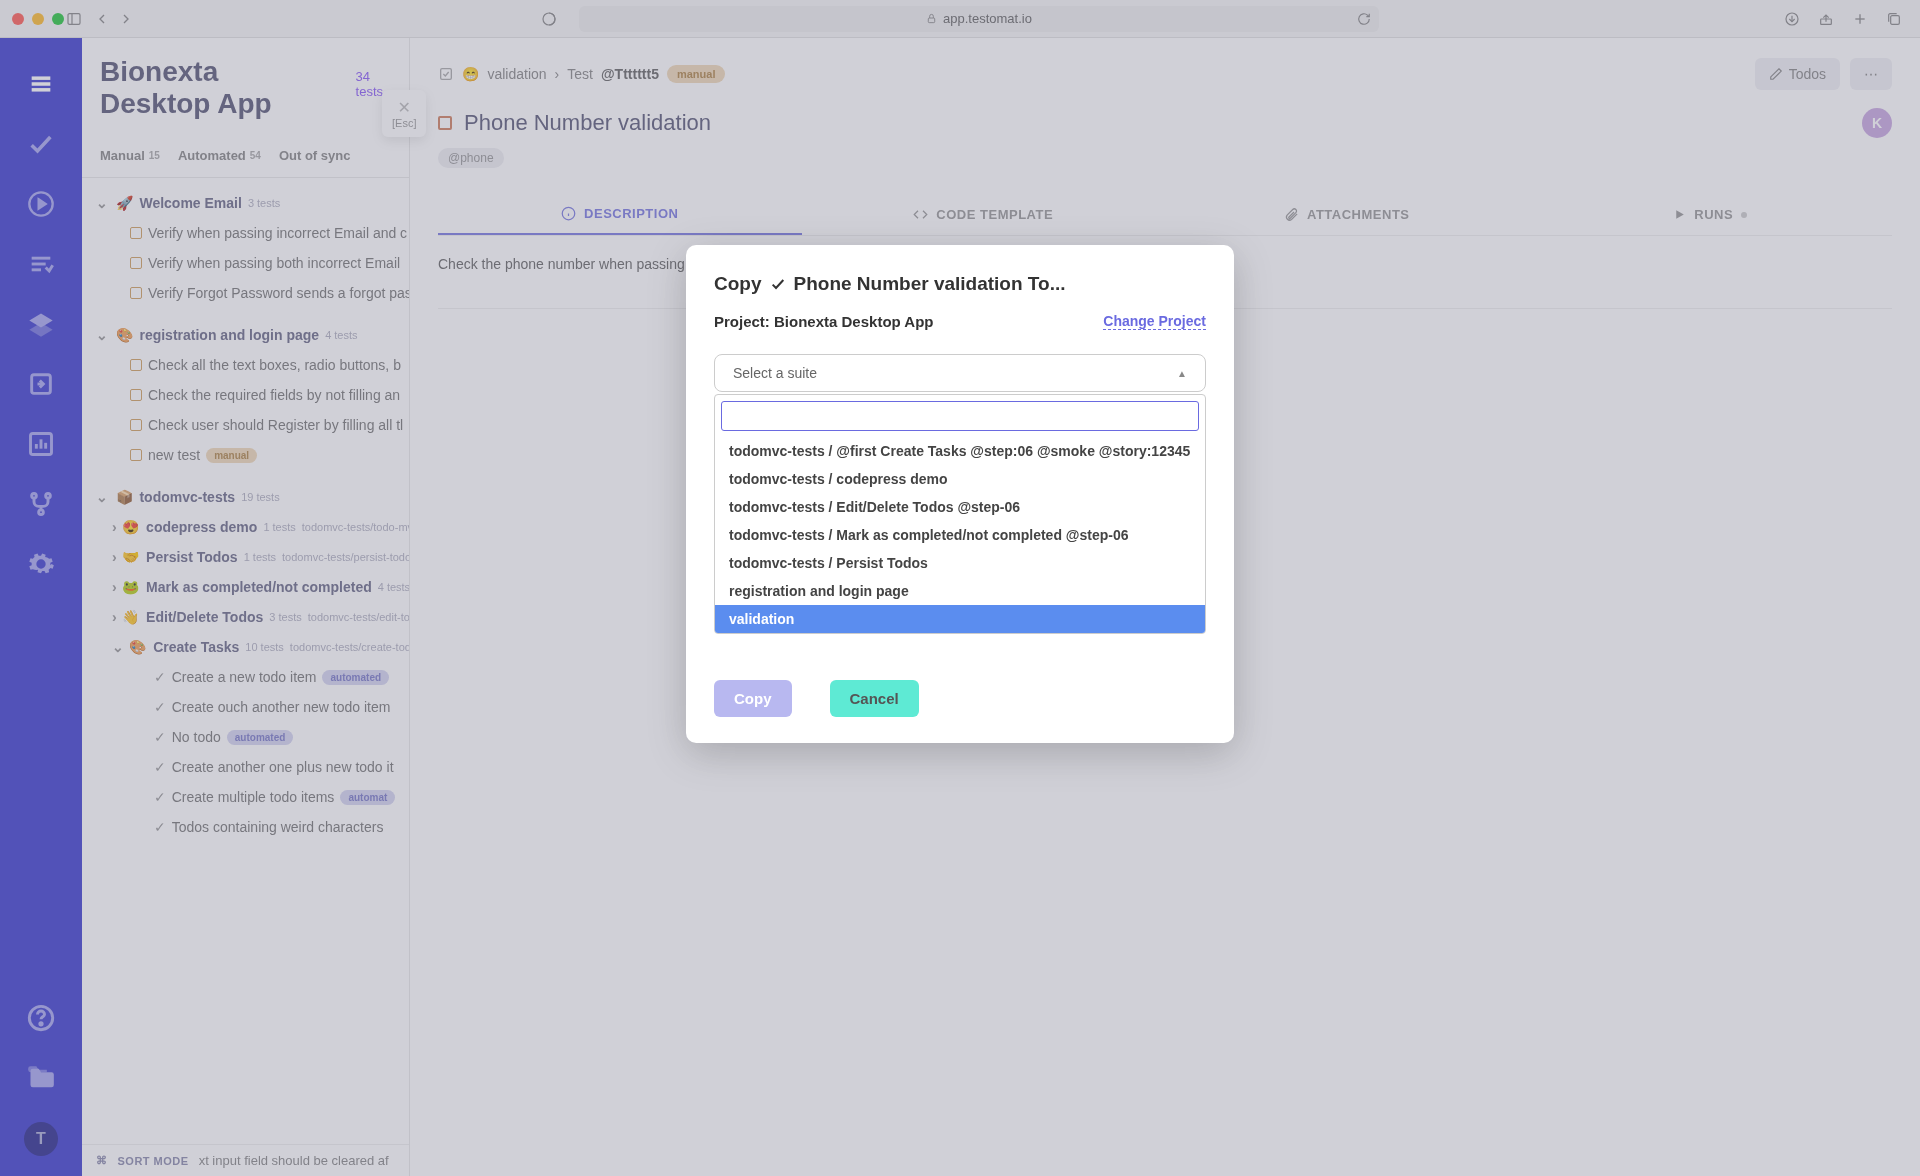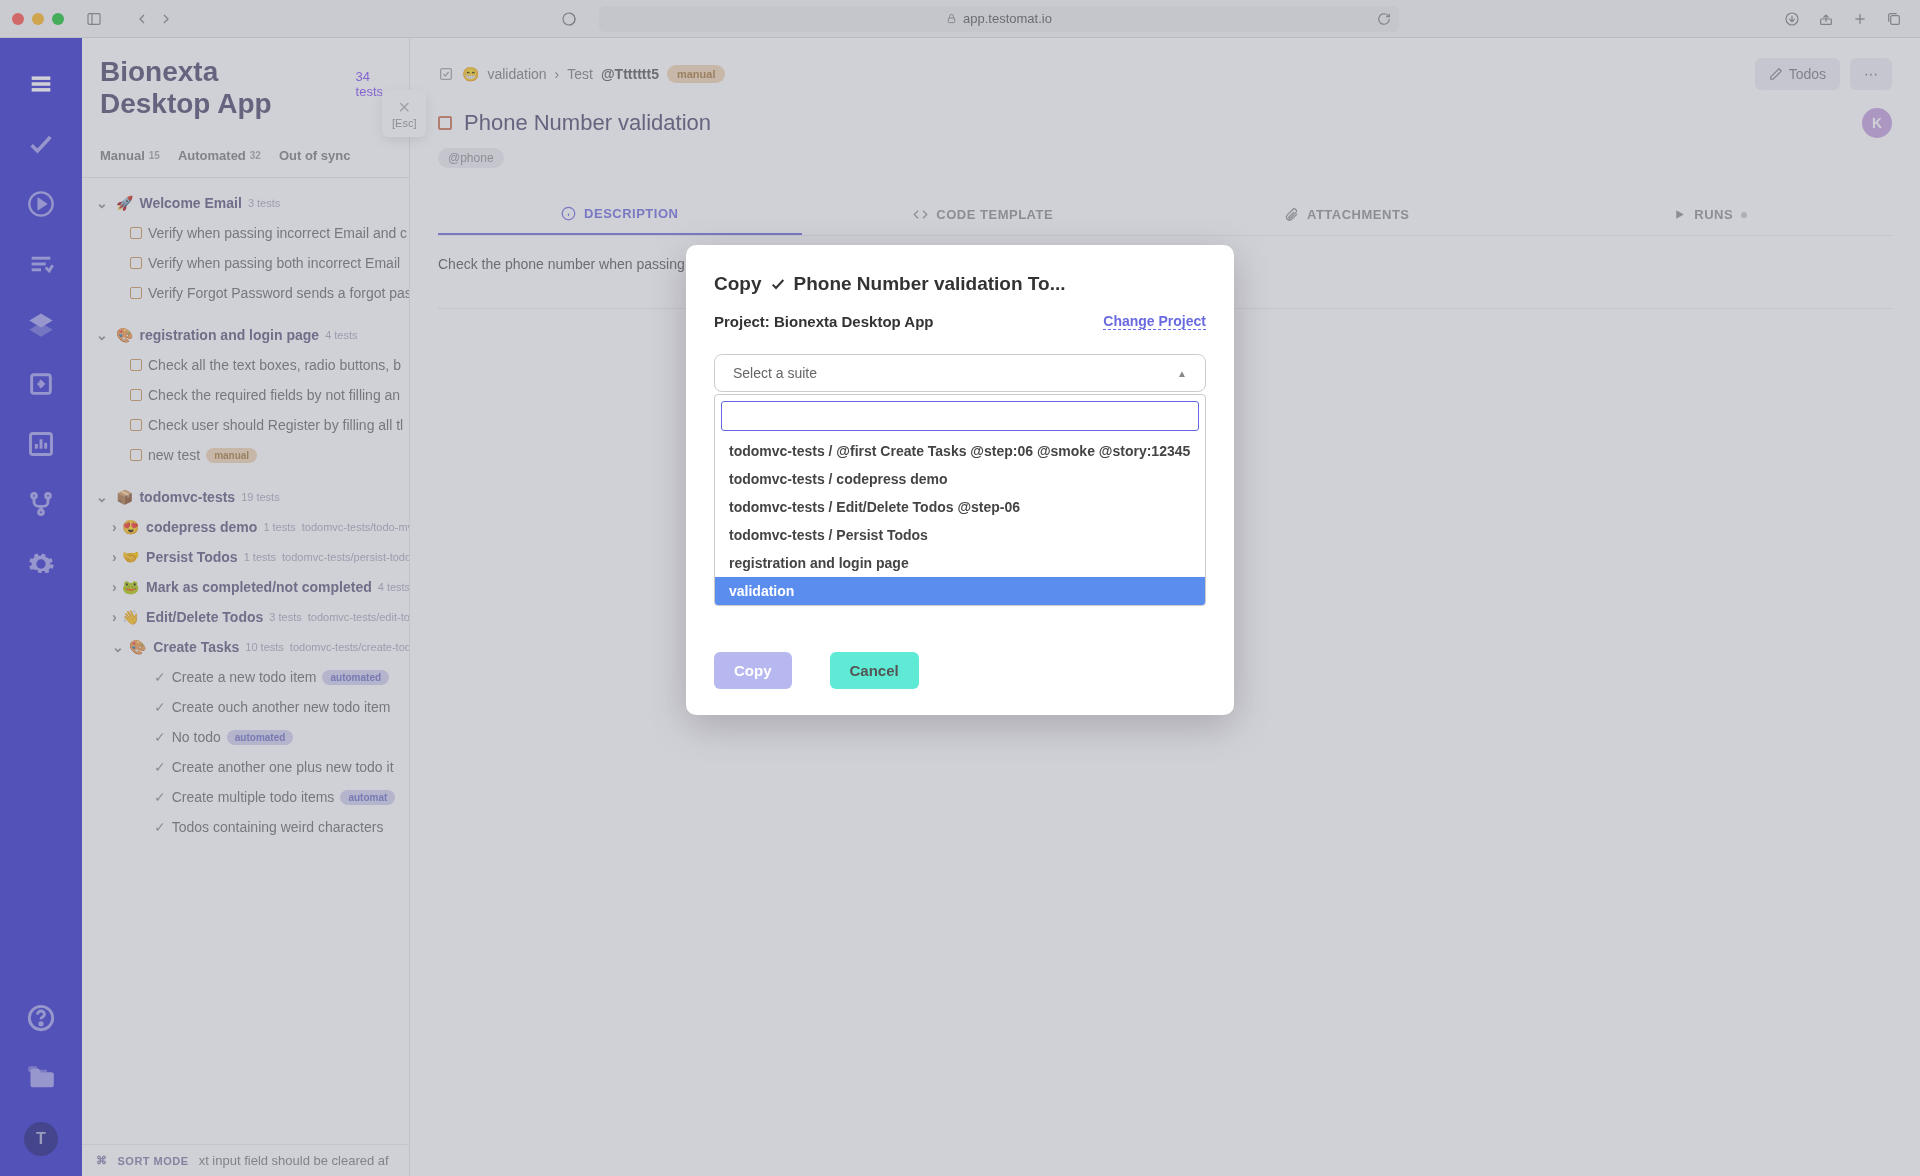--- a/index.html
+++ b/index.html
@@ -1,19 +1,19 @@
 <!DOCTYPE html>
 <html><head>
 <meta charset="utf-8">
 <style>
 * { margin: 0; padding: 0; box-sizing: border-box; font-family: -apple-system, BlinkMacSystemFont, "Segoe UI", sans-serif; }
 body { background: #fff; width: 1920px; height: 1176px; overflow: hidden; position: relative; }
 
 
-.browser-chrome { height: 38px; background: #f6f6f6; display: flex; align-items: center; padding: 13px 12px; gap: 20px; border-bottom: 1px solid #e0e0e0; }
+.browser-chrome { height: 38px; background: #f6f6f6; display: flex; align-items: center; padding: 13px 12px; gap: 0; border-bottom: 1px solid #e0e0e0; }
 .traffic-lights { display: flex; gap: 8px; }
 .traffic-light { width: 12px; height: 12px; border-radius: 50%; }
 .tl-red { background: #ff5f57; }
 .tl-yellow { background: #febc2e; }
 .tl-green { background: #28c840; }
 .chrome-icon { width: 20px; height: 20px; color: #888; display: flex; align-items: center; justify-content: center; }
 .chrome-icon svg { width: 16px; height: 16px; }
 .nav-arrows { display: flex; gap: 4px; margin-left: 8px; }
 .addr-area { flex: 1; display: flex; align-items: center; justify-content: center; gap: 20px; }
 .addr-bar { background: #eeeeee; border-radius: 6px; height: 26px; flex: 0 0 800px; display: flex; align-items: center; justify-content: center; gap: 6px; font-size: 13px; color: #666; position: relative; }
@@ -265,21 +265,21 @@
         <div class="list-count">34 tests</div>
       </div>
     </div>
     <div class="list-tabs">
       <div class="list-tab">
           <span>Manual</span>
           <span class="list-tab-count">15</span>
         </div>
       <div class="list-tab">
           <span>Automated</span>
-          <span class="list-tab-count">32</span>
+          <span class="list-tab-count">54</span>
         </div>
       <div class="list-tab">
           <span>Out of sync</span>
         </div>
     </div>
     <div class="list-body">
 
       <div class="suite-row">
           <span class="chevron">⌄</span>
           <span class="emoji">🚀</span>
@@ -485,20 +485,21 @@
     </div>
     <div class="select-box">
       <span>Select a suite</span>
       <span style="font-size:10px;color:#888">▲</span>
     </div>
     <div class="dropdown-panel">
       <div class="dropdown-search"></div>
       <div class="dropdown-option">todomvc-tests / @first Create Tasks @step:06 @smoke @story:12345</div>
       <div class="dropdown-option">todomvc-tests / codepress demo</div>
       <div class="dropdown-option">todomvc-tests / Edit/Delete Todos @step-06</div>
+      <div class="dropdown-option">todomvc-tests / Mark as completed/not completed @step-06</div>
       <div class="dropdown-option">todomvc-tests / Persist Todos</div>
       <div class="dropdown-option">registration and login page</div>
       <div class="dropdown-option selected">validation</div>
     </div>
     <div class="modal-buttons">
       <button class="btn btn-primary">Copy</button>
       <button class="btn btn-secondary">Cancel</button>
     </div>
   </div>
 </div>

